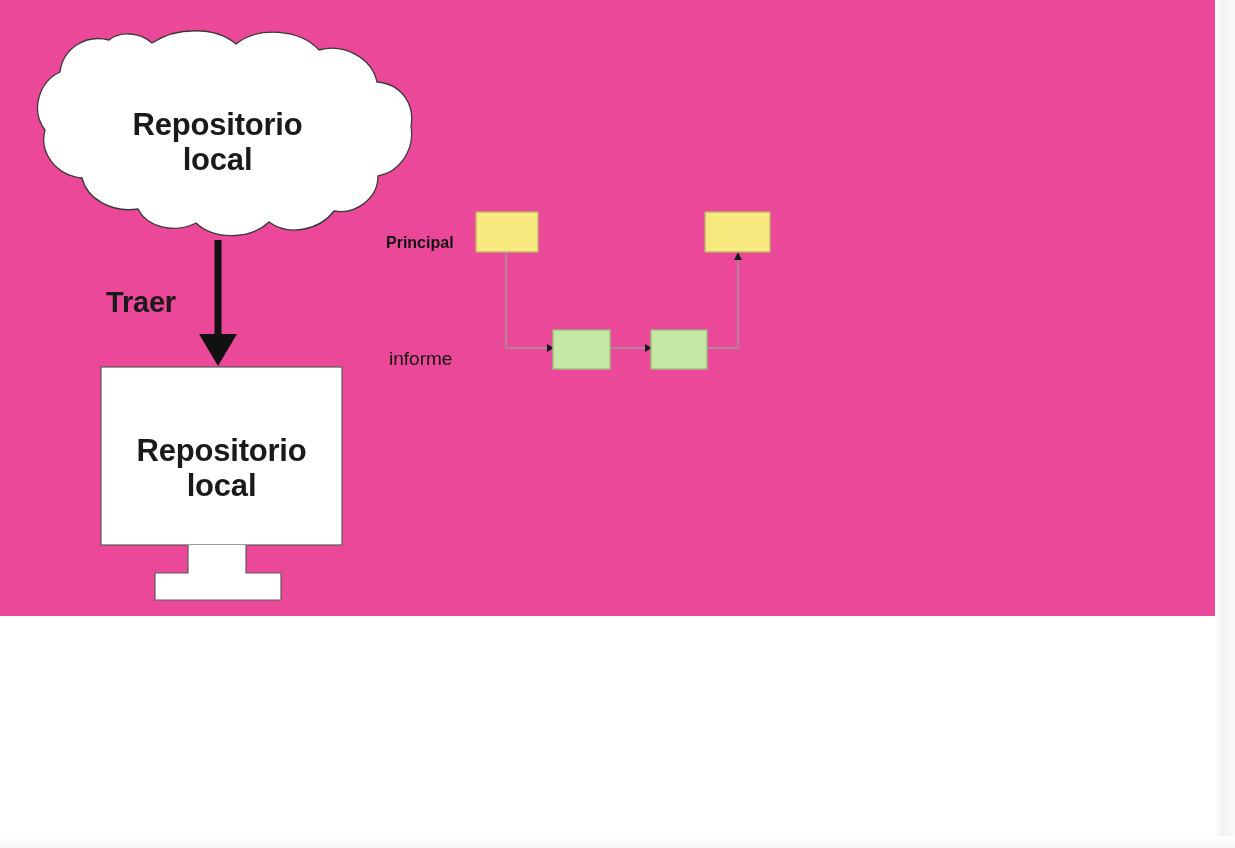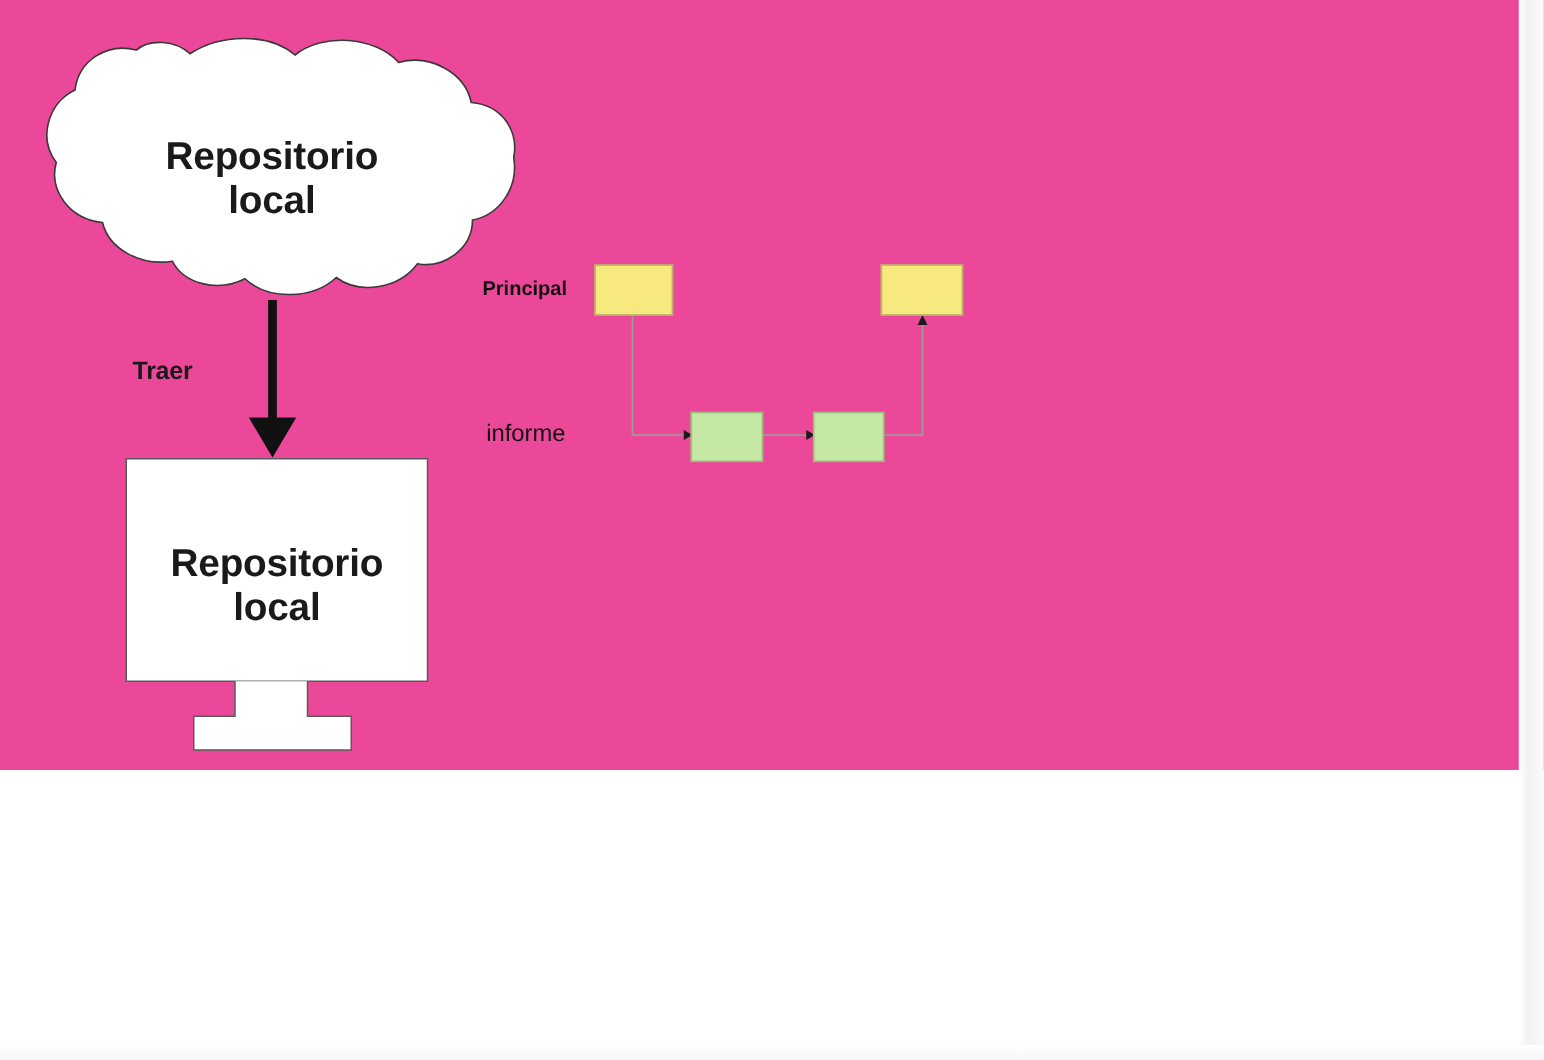--- a/index.html
+++ b/index.html
@@ -61,28 +61,29 @@
     text-align: center;
     letter-spacing: -0.2px;
   }
   .txt-monitor {
     font-size: 31px;
     font-weight: bold;
     text-align: center;
     letter-spacing: -0.2px;
   }
   .txt-traer {
-    font-size: 20px;
+    font-size: 29px;
     font-weight: bold;
     letter-spacing: -0.2px;
   }
   .txt-branch-label {
     font-size: 16px;
     font-weight: bold;
     color: #111111;
+    margin-top: 11px;
   }
   .txt-branch-label.thin {
     font-weight: normal;
     font-size: 19px;
   }
 </style>
 </head>
 <body>
 
 <div id="canvas">

